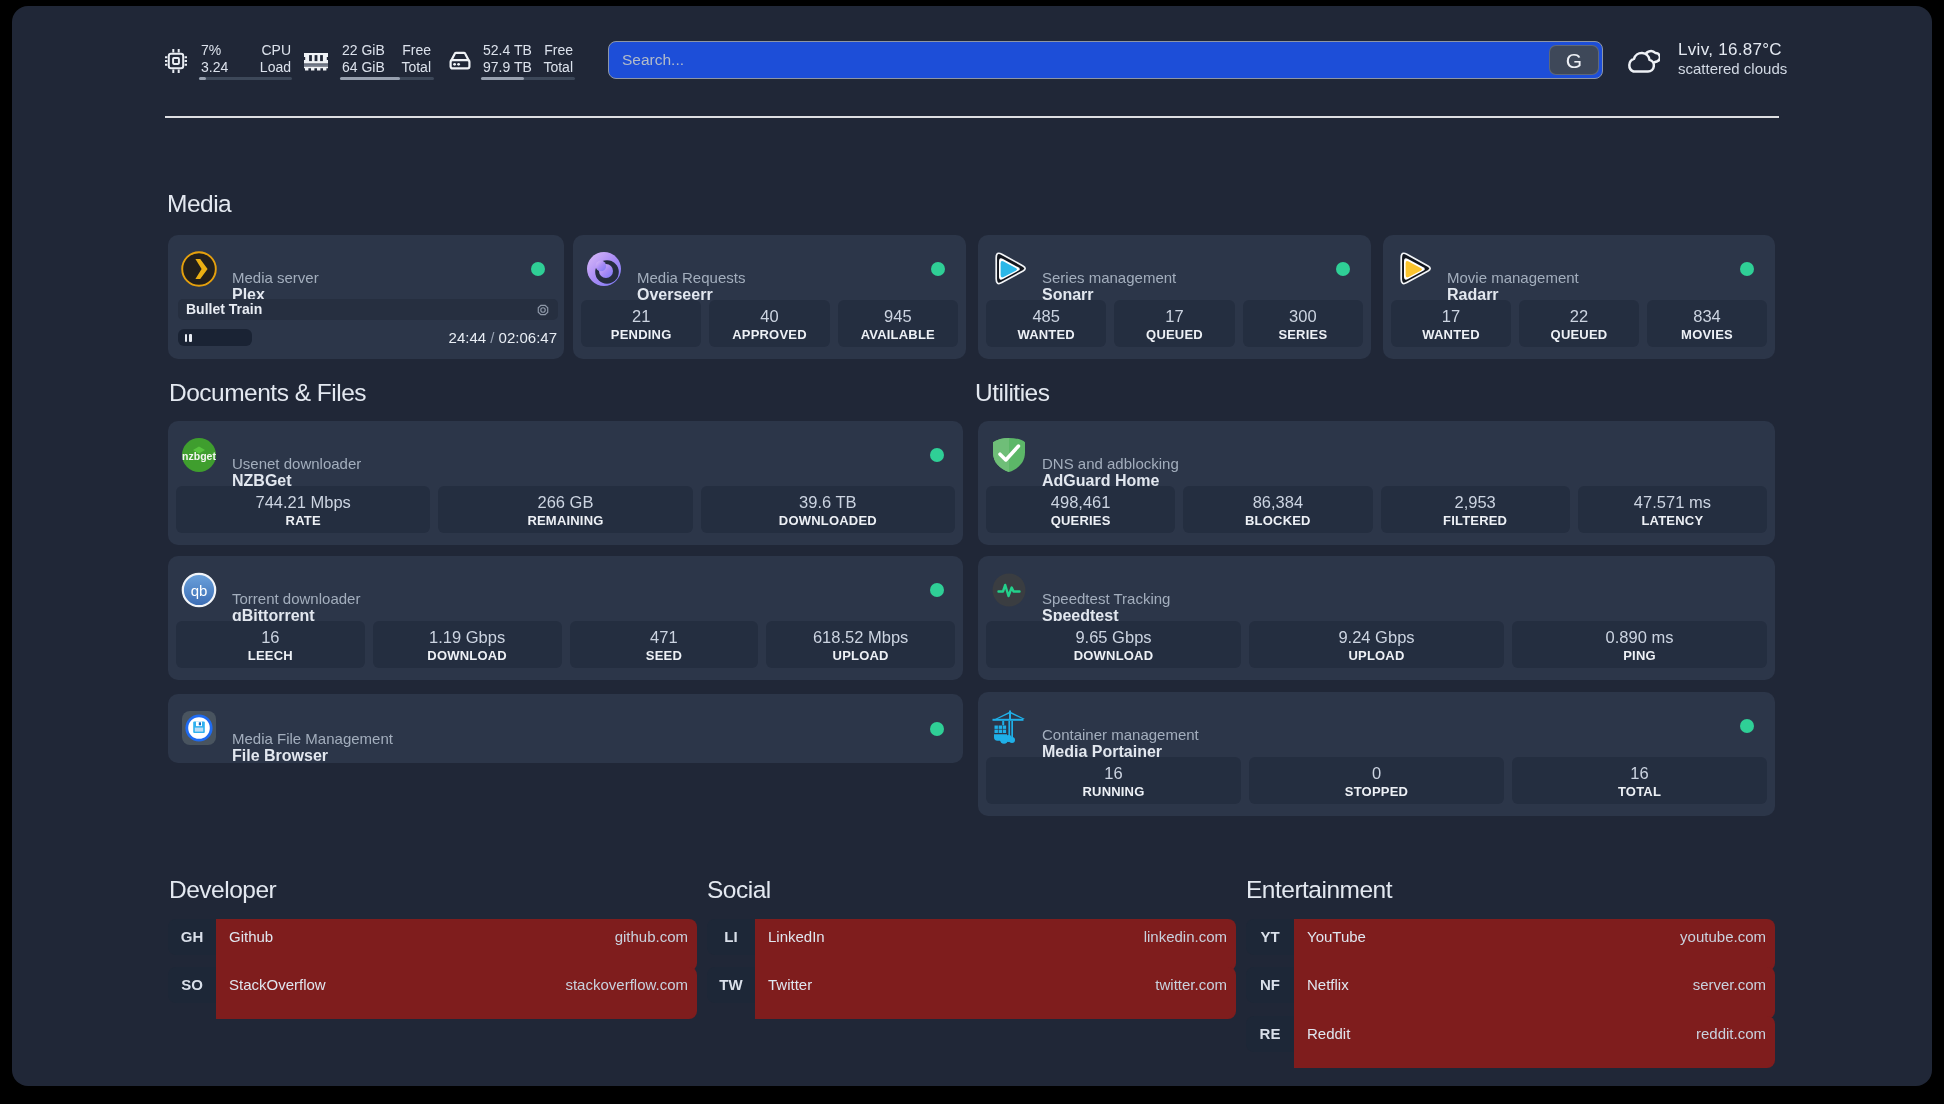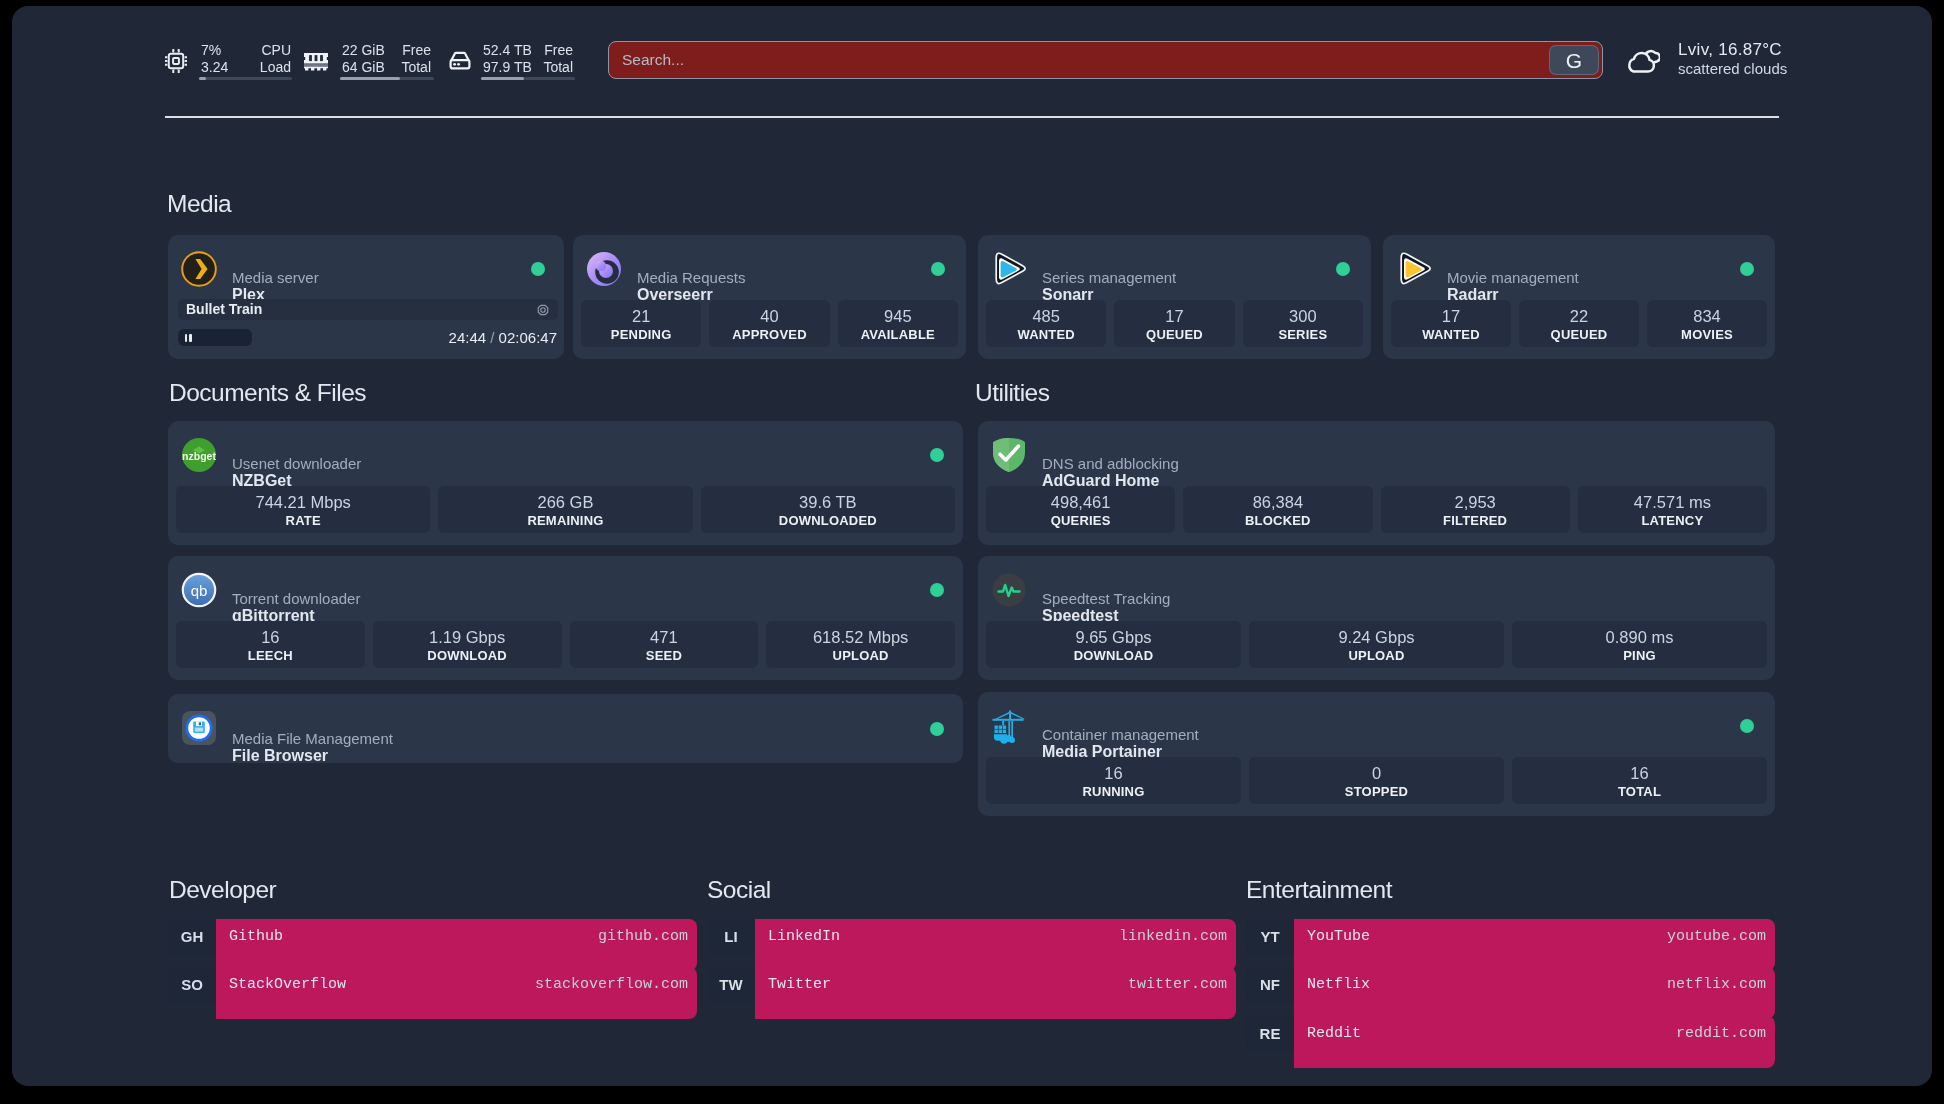--- a/index.html
+++ b/index.html
@@ -27,22 +27,22 @@
     letter-spacing:0.2px; }
   
   .wval { position:absolute; font-size:14px; color:#dce2ec; line-height:17px; }
   .wbar { position:absolute; height:3.5px; border-radius:2px; background:#3d4859; top:70.5px; }
   .wbar i { display:block; height:3.5px; border-radius:2px; background:#97a0af; }
   
   .bm { position:absolute; height:36px; width:529px; }
   .bm .ab { position:absolute; left:0; top:0; width:48px; height:36px; background:#1d2737;
     border-radius:8px 0 0 8px; text-align:center; line-height:36px; font-size:15px;
     font-weight:600; color:#d9dfe9; }
-  .bm .mn { position:absolute; left:48px; right:0; top:0; height:52px; background:#be185d;
-    border-radius:0 8px 8px 0;font-family:Liberation Mono, monospace; }
+  .bm .mn { position:absolute; left:48px; right:0; top:0; height:52px; background:#7f1d1d;
+    border-radius:0 8px 8px 0; }
   .bm .nm { position:absolute; left:13px; top:0; line-height:36px; font-size:15px;
     color:#e0e6ef; font-weight:500; }
   .bm .dm { position:absolute; right:9px; top:0; line-height:36px; font-size:15px;
     color:#c9d1dd; }
 </style>
 </head>
 <body>
 <div id="page">
 
   <svg class="abs" style="left:152px;top:42px" width="24" height="26" viewBox="0 0 24 26">
@@ -82,21 +82,21 @@
     <circle cx="6.6" cy="15.3" r="1.4" fill="#eff2f6"></circle>
     <circle cx="10.6" cy="15.3" r="1.4" fill="#eff2f6"></circle>
   </svg>
   <div class="wval" style="left:471px;top:36px">52.4 TB<br>97.9 TB</div>
   <div class="wval" style="left:471px;top:36px;width:90px;text-align:right">Free<br>Total</div>
   <div class="wbar" style="left:469px;width:94px">
       <i style="width:46%"></i>
     </div>
 
   <div class="abs" style="left:596px;top:35px;width:995px;height:38px;border:1.2px solid #8d96a6;
-       border-radius:8px;background:#7f1d1d">
+       border-radius:8px;background:#1d4ed8">
     <div class="abs" style="left:13px;top:0;line-height:35px;font-size:15.5px;color:#b3bcc9">Search...</div>
     <div class="abs" style="right:3px;top:3px;width:50px;height:29.6px;background:#3e4859;
          border:1px solid rgba(170,178,192,0.3);border-radius:7px;text-align:center;
          line-height:29px;font-size:21px;font-weight:400;color:#eef1f6">G</div>
   </div>
 
   <svg class="abs" style="left:1612px;top:37px" width="36" height="32" viewBox="0 0 36 32">
     <g stroke="#eef1f6" stroke-width="2.5" fill="#202737" stroke-linejoin="round" stroke-linecap="round">
       <path d="M21 14.8 a6 6 0 0 1 10.4 -4.8 a4.3 4.3 0 0 1 2 8.2 l-2.9 1"></path>
       <path d="M9.5 28.5 h14.5 a5.9 5.9 0 0 0 1.5 -11.6 a7.9 7.9 0 0 0 -15.5 -1 a6.7 6.7 0 0 0 -0.5 12.6 z"></path>
@@ -420,21 +420,21 @@
     <div class="ab">YT</div>
       <div class="mn">
         <div class="nm">YouTube</div>
         <div class="dm">youtube.com</div>
       </div>
   </div>
   <div class="bm" style="left:1234px;top:961px">
     <div class="ab">NF</div>
       <div class="mn">
         <div class="nm">Netflix</div>
-        <div class="dm">netflix.com</div>
+        <div class="dm">server.com</div>
       </div>
   </div>
   <div class="bm" style="left:1234px;top:1010px">
     <div class="ab">RE</div>
       <div class="mn">
         <div class="nm">Reddit</div>
         <div class="dm">reddit.com</div>
       </div>
   </div>
 

